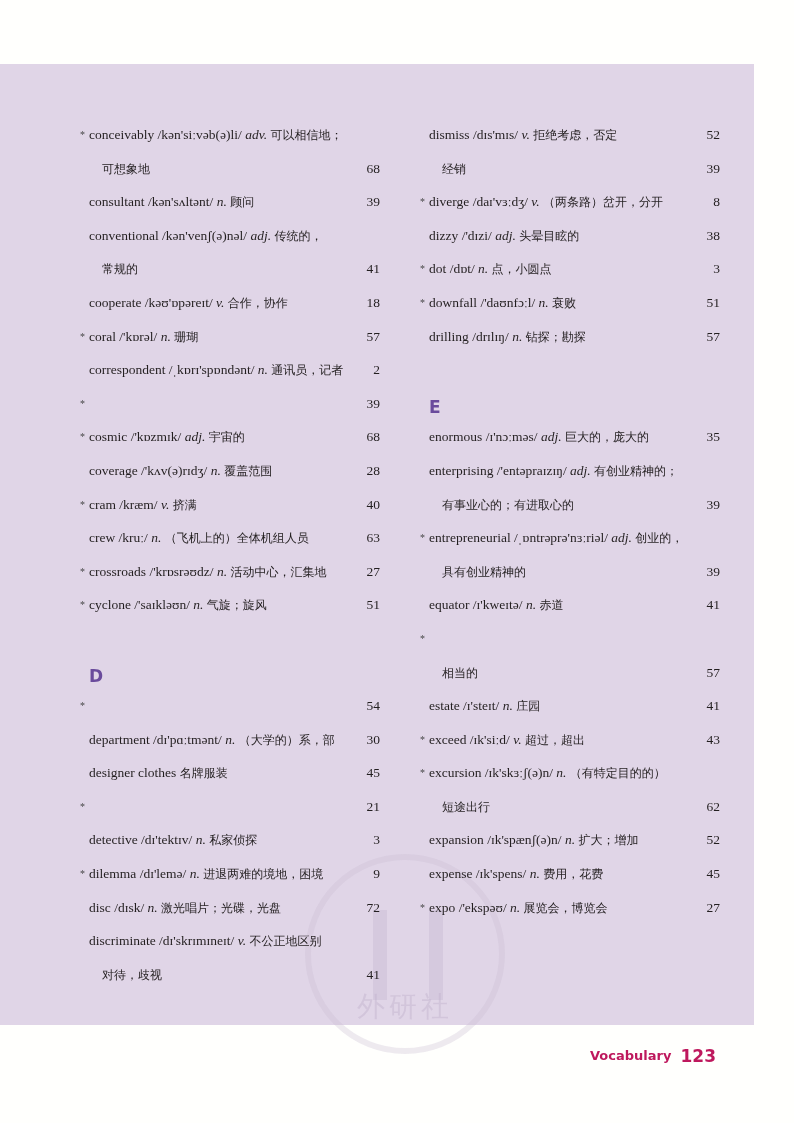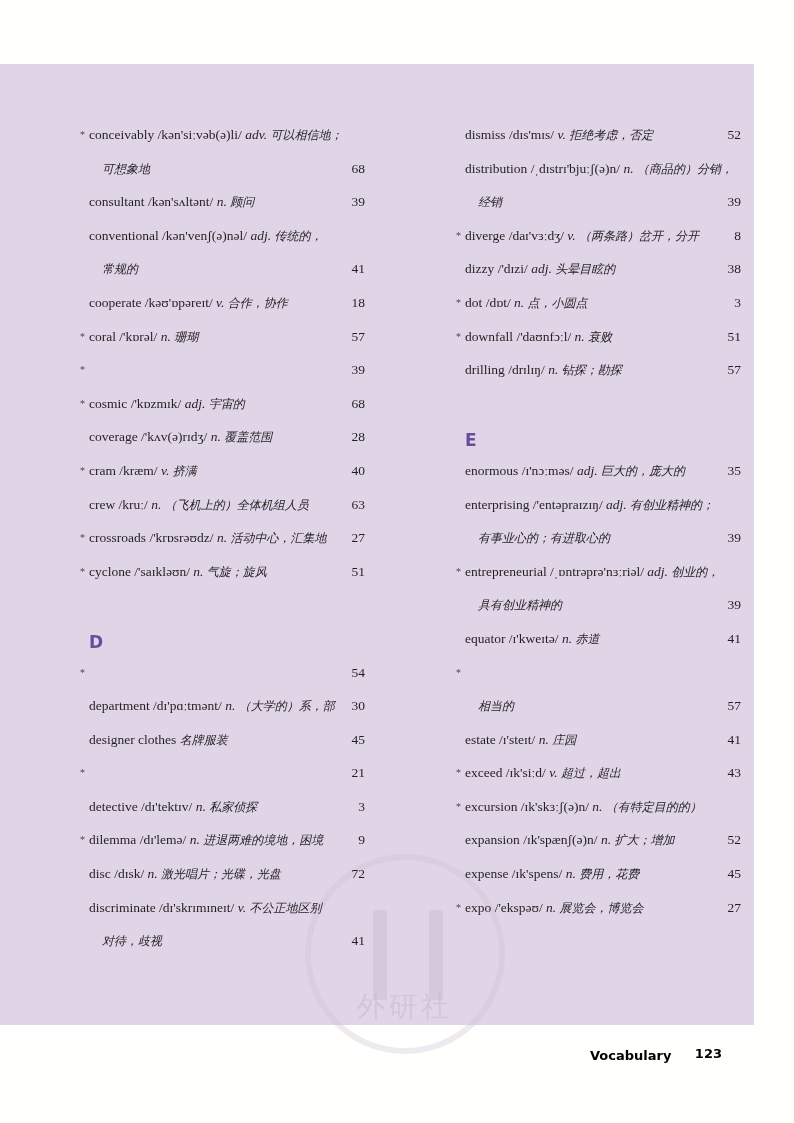--- a/index.html
+++ b/index.html
@@ -23,46 +23,46 @@
     }
     .watermark .wm-bldg {
       position: absolute; left: 62px; top: 50px; width: 70px; height: 90px;
       border-left: 14px solid rgba(190,176,202,0.35); border-right: 14px solid rgba(190,176,202,0.35);
       box-sizing: border-box;
     }
     .col {
       position: absolute; top: 118px; width: 300px;
     }
     .col.left { left: 80px; }
-    .col.right { left: 420px; margin-left: 36px; }
+    .col.right { left: 420px; }
     .row {
       position: relative; height: 33.6px; line-height: 33.6px; font-size: 13.5px;
       white-space: nowrap;
     }
     .row .star {
       position: absolute; left: 0; width: 8px; font-size: 10px; color: #444;
     }
     .row .text { position: absolute; left: 9px; }
     .row.cont .text { left: 22px; text-align: center; }
     .row .page {
-      position: absolute; right: 15px; 
+      position: absolute; right: 0; 
     }
     .pos { font-style: italic; }
-    .cn { font-family: "DejaVu Sans", sans-serif; font-size: 12px; font-style: italic; }
+    .cn { font-family: "DejaVu Sans", sans-serif; font-size: 12px; }
     .heading {
       height: 33.6px; line-height: 40px; font-family: "DejaVu Sans", sans-serif;
       font-weight: bold; font-size: 17px; color: #6a4b9c; padding-left: 9px;
     }
     .spacer { height: 33.6px; }
     .footer {
       position: absolute; top: 1044px; left: 588px; width: 140px; height: 24px;
-      font-family: "DejaVu Sans", sans-serif; font-weight: bold; color: #000000;
+      font-family: "DejaVu Sans", sans-serif; font-weight: bold; color: #be185d;
     }
     .footer .label { position: absolute; left: 2px; top: 4px; font-size: 13px; }
-    .footer .num { position: absolute; right: 6px; top: 2px; font-size: 13px; }
+    .footer .num { position: absolute; right: 12px; top: 2px; font-size: 17px; }
   </style>
 </head>
 <body>
 
 <div class="panel">
   <div class="watermark">
     <div class="wm-bldg"></div>
     <div class="wm-text">外研社</div>
   </div>
 </div>
@@ -92,20 +92,24 @@
     <div class="row">
       <span class="text"><span class="word">cooperate</span> <span class="phon">/kəʊ'ɒpəreɪt/</span> <span class="pos">v.</span> <span class="cn">合作，协作</span></span>
       <span class="page">18</span>
     </div>
     <div class="row">
       <span class="star">*</span>
       <span class="text"><span class="word">coral</span> <span class="phon">/'kɒrəl/</span> <span class="pos">n.</span> <span class="cn">珊瑚</span></span>
       <span class="page">57</span>
     </div>
     <div class="row">
+      <span class="text"><span class="word">correspondent</span> <span class="phon">/ˌkɒrɪ'spɒndənt/</span> <span class="pos">n.</span> <span class="cn">通讯员，记者</span></span>
+      <span class="page">2</span>
+    </div>
+    <div class="row">
       <span class="star">*</span>
       <span class="page">39</span>
     </div>
     <div class="row">
       <span class="star">*</span>
       <span class="text"><span class="word">cosmic</span> <span class="phon">/'kɒzmɪk/</span> <span class="pos">adj.</span> <span class="cn">宇宙的</span></span>
       <span class="page">68</span>
     </div>
     <div class="row">
       <span class="text"><span class="word">coverage</span> <span class="phon">/'kʌv(ə)rɪdʒ/</span> <span class="pos">n.</span> <span class="cn">覆盖范围</span></span>
@@ -168,24 +172,20 @@
     <div class="row cont">
       <span class="text"><span class="cn">对待，歧视</span></span>
       <span class="page">41</span>
     </div>
   </div>
 <div class="col right" id="col-right">
     <div class="row">
       <span class="text"><span class="word">dismiss</span> <span class="phon">/dɪs'mɪs/</span> <span class="pos">v.</span> <span class="cn">拒绝考虑，否定</span></span>
       <span class="page">52</span>
     </div>
-    <div class="row">
-      <span class="text"><span class="word">distribution</span> <span class="phon">/ˌdɪstrɪ'bjuːʃ(ə)n/</span> <span class="pos">n.</span> <span class="cn">（商品的）分销，</span></span>
-      <span class="page"></span>
-    </div>
     <div class="row cont">
       <span class="text"><span class="cn">经销</span></span>
       <span class="page">39</span>
     </div>
     <div class="row">
       <span class="star">*</span>
       <span class="text"><span class="word">diverge</span> <span class="phon">/daɪ'vɜːdʒ/</span> <span class="pos">v.</span> <span class="cn">（两条路）岔开，分开</span></span>
       <span class="page">8</span>
     </div>
     <div class="row">
@@ -247,20 +247,24 @@
     </div>
     <div class="row">
       <span class="star">*</span>
       <span class="text"><span class="word">exceed</span> <span class="phon">/ɪk'siːd/</span> <span class="pos">v.</span> <span class="cn">超过，超出</span></span>
       <span class="page">43</span>
     </div>
     <div class="row">
       <span class="star">*</span>
       <span class="text"><span class="word">excursion</span> <span class="phon">/ɪk'skɜːʃ(ə)n/</span> <span class="pos">n.</span> <span class="cn">（有特定目的的）</span></span>
       <span class="page"></span>
+    </div>
+    <div class="row cont">
+      <span class="text"><span class="cn">短途出行</span></span>
+      <span class="page">62</span>
     </div>
     <div class="row">
       <span class="text"><span class="word">expansion</span> <span class="phon">/ɪk'spænʃ(ə)n/</span> <span class="pos">n.</span> <span class="cn">扩大；增加</span></span>
       <span class="page">52</span>
     </div>
     <div class="row">
       <span class="text"><span class="word">expense</span> <span class="phon">/ɪk'spens/</span> <span class="pos">n.</span> <span class="cn">费用，花费</span></span>
       <span class="page">45</span>
     </div>
     <div class="row">

